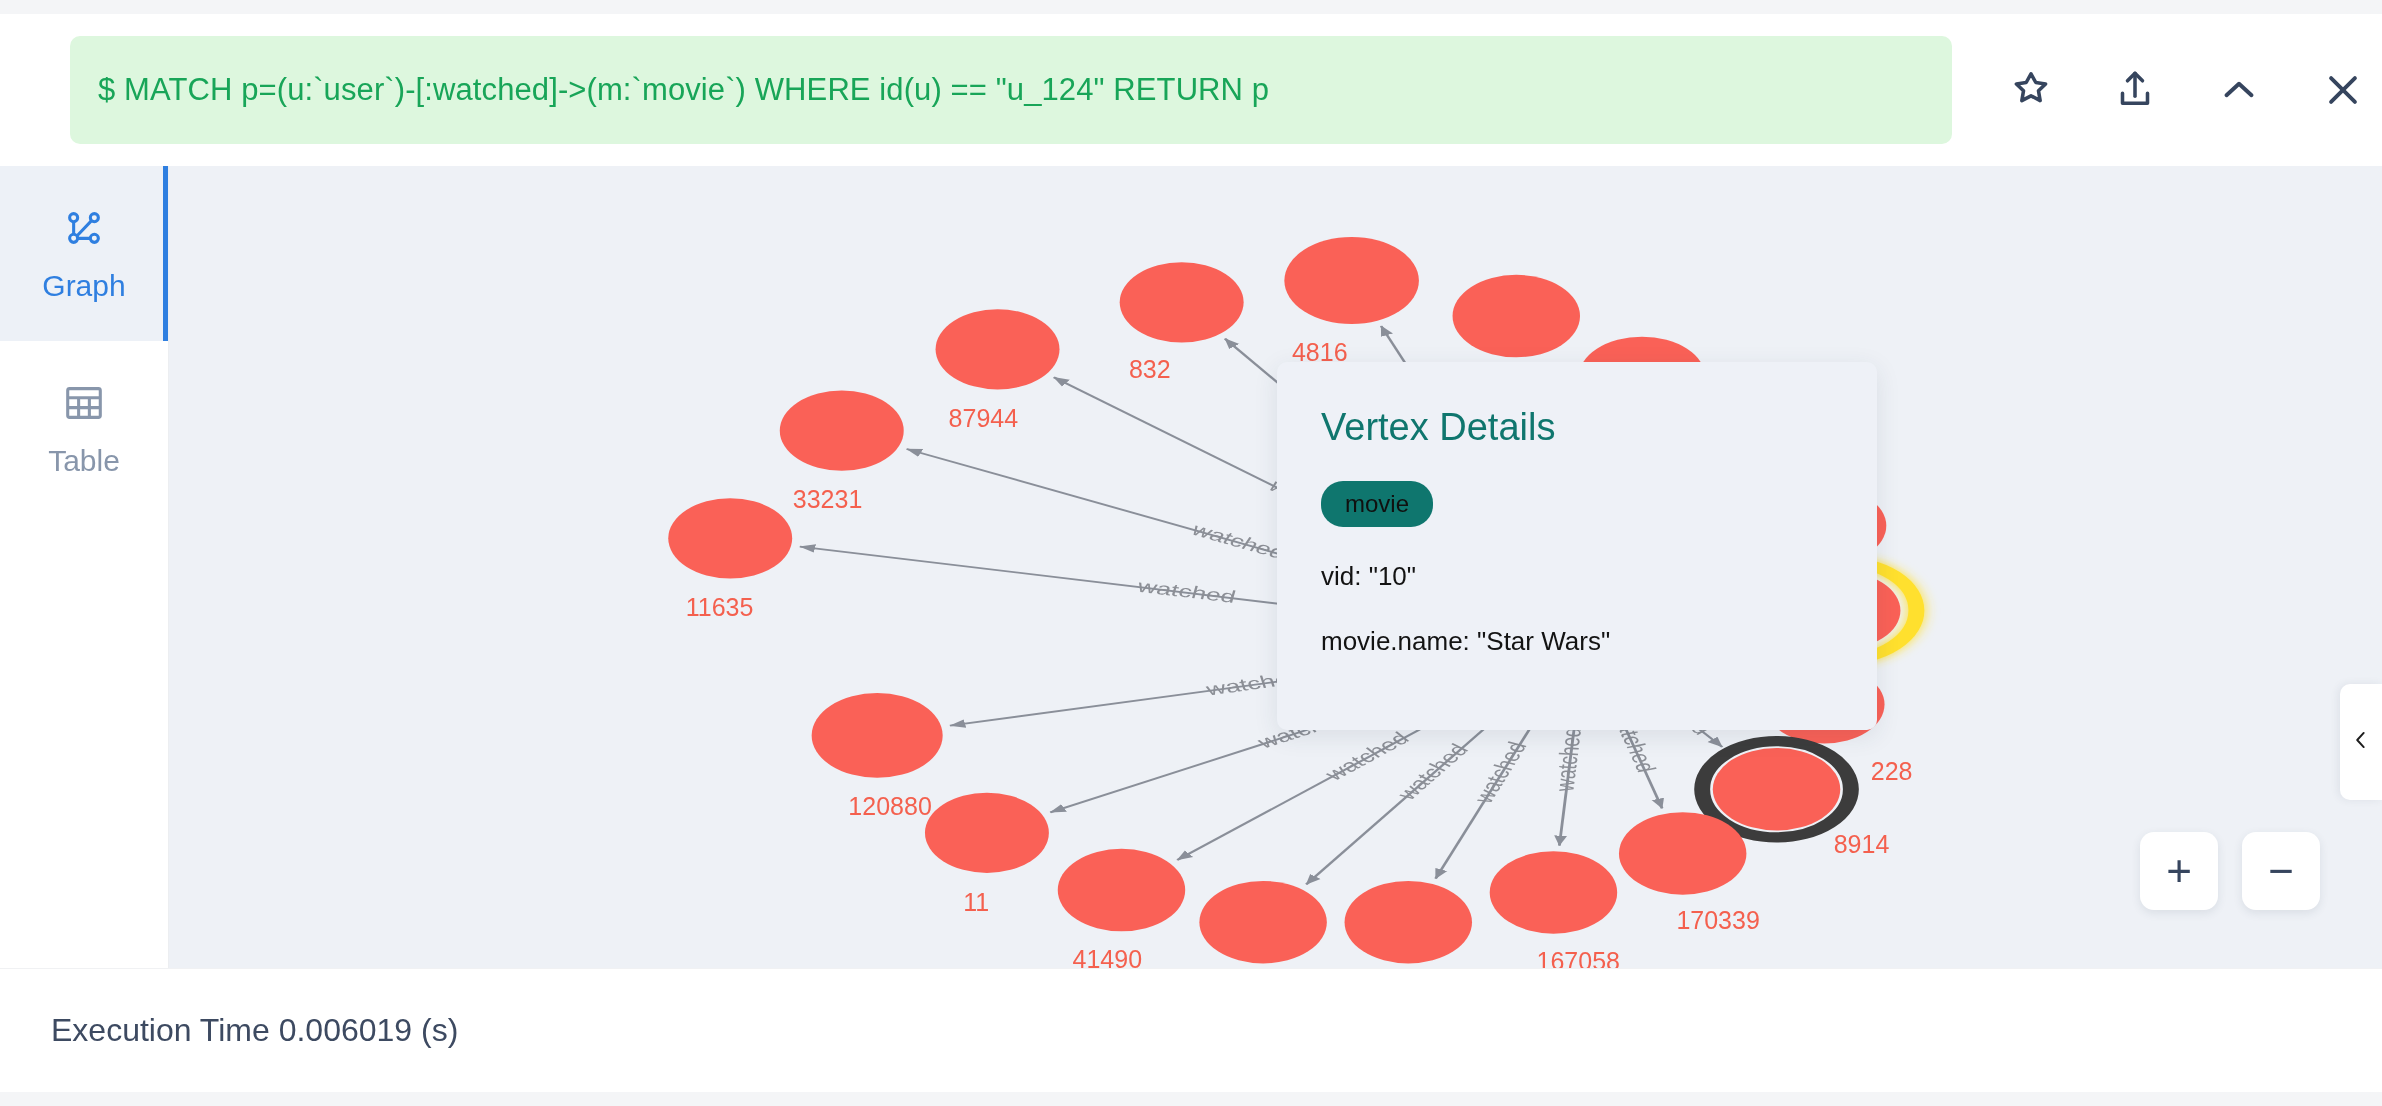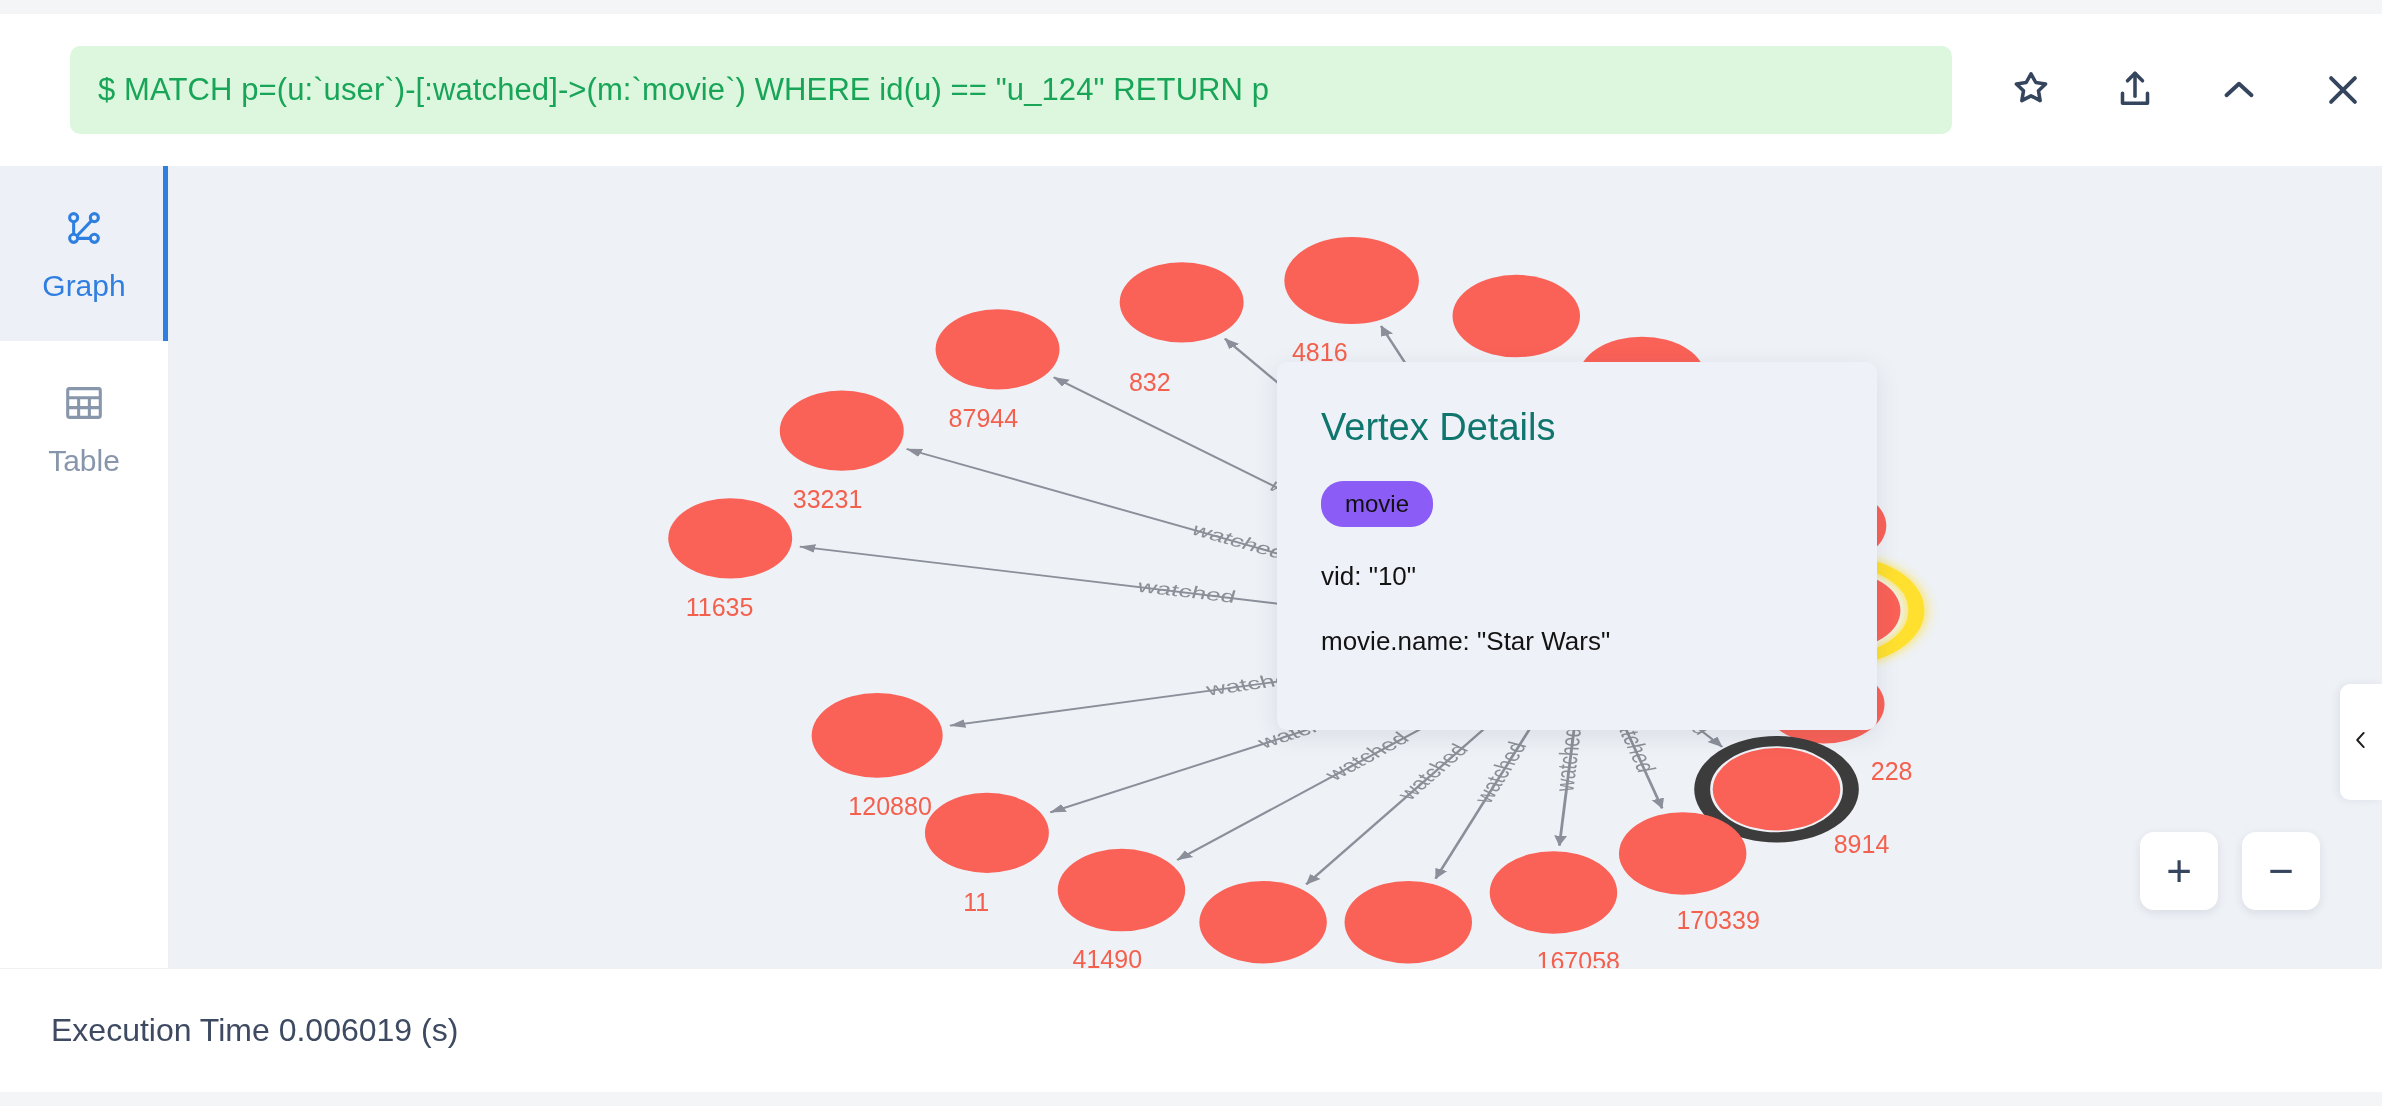--- a/index.html
+++ b/index.html
@@ -24,21 +24,21 @@
     left: 0; top: 14px;
     width: 2382px; height: 152px;
     background: #ffffff;
     display: flex;
     align-items: center;
     padding: 0 36px 0 70px;
   }
   .query-input {
     flex: 0 0 auto;
     width: 1882px;
-    height: 88px;
+    height: 108px;
     background: #ddf7de;
     border-radius: 10px;
     display: flex;
     align-items: center;
     padding: 0 28px;
     color: #18a558;
     font-size: 31px;
     letter-spacing: 0.1px;
     white-space: nowrap;
     overflow: hidden;
@@ -138,21 +138,21 @@
     z-index: 6;
   }
   .details-title {
     font-size: 38px;
     color: #0f766e;
     font-weight: normal;
     margin: 0 0 32px 0;
   }
   .tag-pill {
     display: inline-block;
-    background: #8b5cf6;
+    background: #0f766e;
     color: #10100f;
     font-size: 24px;
     border-radius: 22px;
     padding: 9px 24px;
     margin-bottom: 34px;
   }
   .detail-row {
     font-size: 26px;
     color: #131313;
     margin-bottom: 34px;
@@ -360,21 +360,21 @@
             <circle cx="462" cy="582" r="35" fill="#fa6157"></circle>
             <circle cx="400" cy="497" r="37" fill="#fa6157"></circle>
             <circle cx="800" cy="414" r="38" fill="#f98840"></circle>
           </g>
       </svg>
 
       <div id="node-labels">
           <div class="node-label" style="left: 24.88%; top: 55%;">11635</div>
           <div class="node-label" style="left: 29.76%; top: 41.5714%;">33231</div>
           <div class="node-label" style="left: 36.8%; top: 31.4286%;">87944</div>
-          <div class="node-label" style="left: 44.32%; top: 25.2857%; margin-top: 13px;">832</div>
+          <div class="node-label" style="left: 44.32%; top: 25.2857%;">832</div>
           <div class="node-label" style="left: 52%; top: 23.1429%;">4816</div>
           <div class="node-label" style="left: 59.12%; top: 27.2857%;">47981</div>
           <div class="node-label" style="left: 63.36%; top: 34.4286%;">86258</div>
           <div class="node-label" style="left: 68%; top: 42.4286%;">807</div>
           <div class="node-label" style="left: 70.88%; top: 52%;">452</div>
           <div class="node-label" style="left: 74.4%; top: 54.2857%;">3894</div>
           <div class="node-label" style="left: 77.84%; top: 75.4286%;">228</div>
           <div class="node-label" style="left: 76.48%; top: 84.5714%;">8914</div>
           <div class="node-label" style="left: 70%; top: 94%;">170339</div>
           <div class="node-label" style="left: 63.68%; top: 99.1429%;">167058</div>

